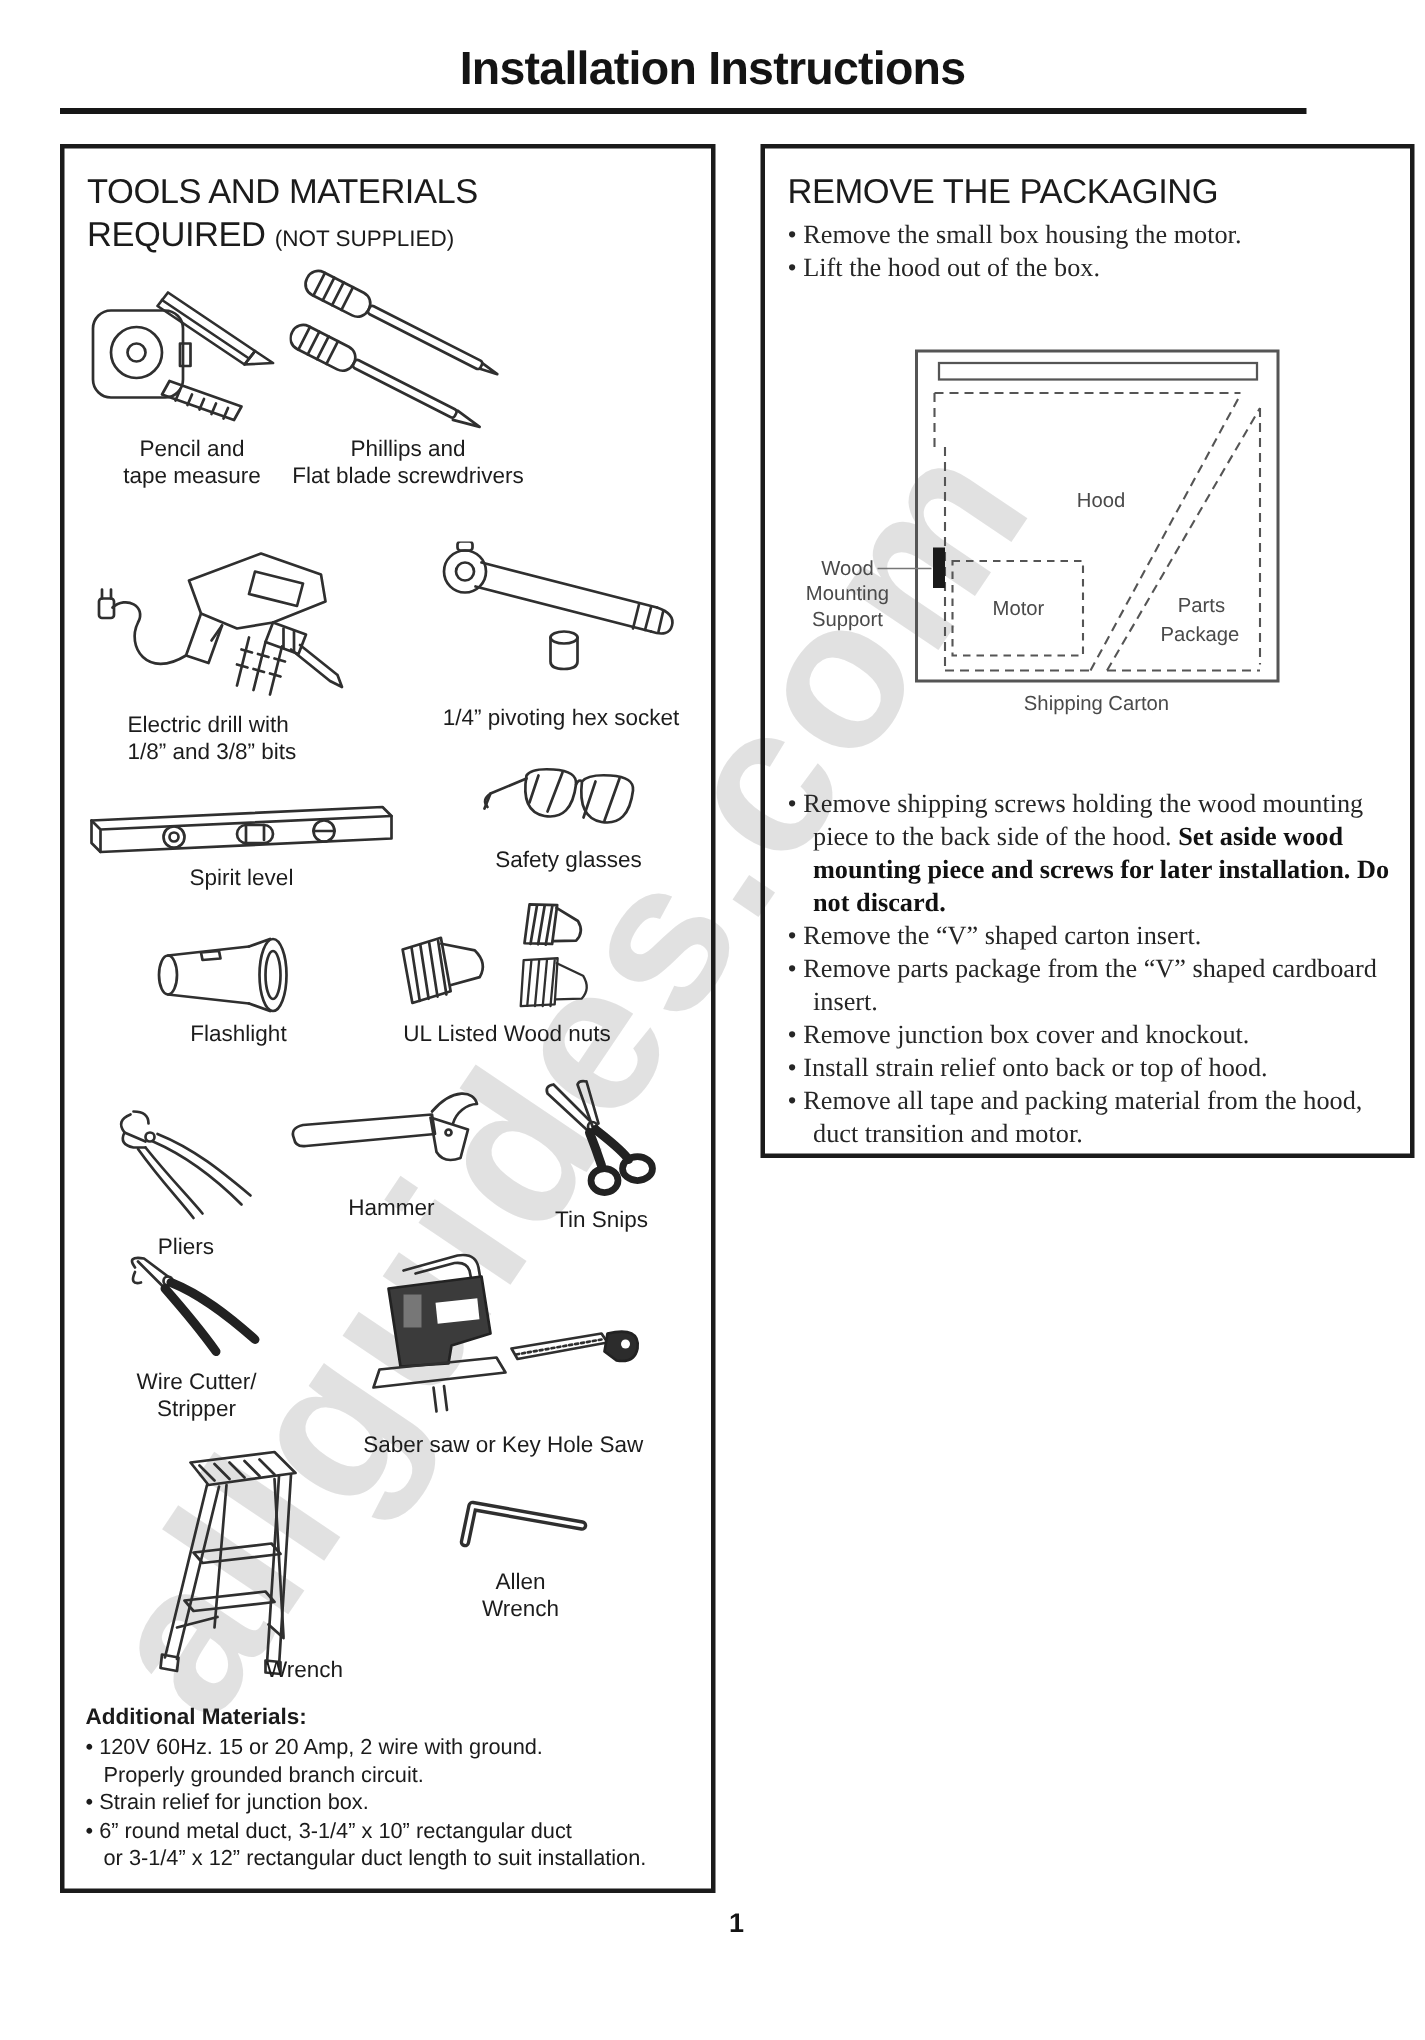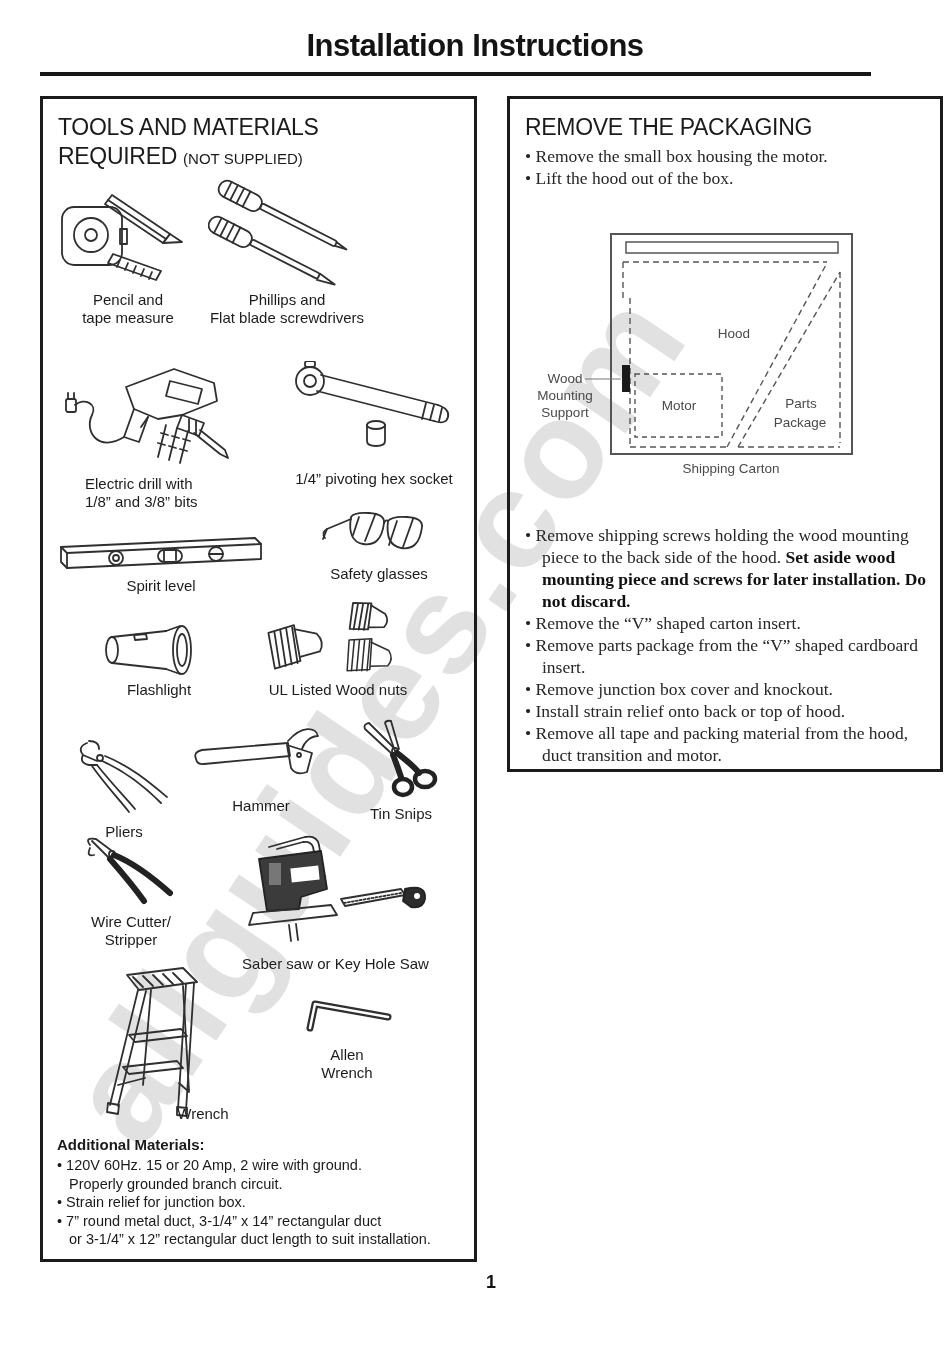--- a/index.html
+++ b/index.html
@@ -76,21 +76,21 @@
             <circle cx="33" cy="44" r="6"></circle>
           <rect x="62" y="38" width="7" height="15"></rect>
           <path d="M50,72 L98,89 L103,80 L55,63 Z"></path>
           <path d="M62,69 l-3,7 M70,72 l-3,7 M78,75 l-3,7 M86,78 l-3,7 M94,81 l-3,7"></path>
         </g>
       </svg>
       <figcaption class="tool-label">Pencil and
 tape measure</figcaption>
     </figure>
 
-    <figure class="tool" style="left:160px;top:70px;width:168px;margin:0;">
+    <figure class="tool" style="left:145px;top:70px;width:168px;margin:0;">
       <svg width="158" height="118">
         <g class="art">
           <g transform="translate(12,16) rotate(27)">
             <rect x="0" y="-8" width="46" height="17" rx="8"></rect>
             <path d="M9,-8 v17 M16,-8 v17 M23,-8 v17 M30,-8 v17"></path>
             <rect x="46" y="-3" width="84" height="6" rx="2"></rect>
             <path d="M130,-2 l12,2 -12,2"></path>
           </g>
           <g transform="translate(2,52) rotate(27)">
             <rect x="0" y="-8" width="46" height="17" rx="8"></rect>
@@ -318,21 +318,21 @@
       <figcaption class="tool-label">Allen
 Wrench</figcaption>
     </figure>
 
     <div class="addmat">
       <div class="addmat-heading">Additional Materials:</div>
       <ul>
         <li>120V 60Hz. 15 or 20 Amp, 2 wire with ground.
 Properly grounded branch circuit.</li>
         <li>Strain relief for junction box.</li>
-        <li>7” round metal duct, 3-1/4” x 14” rectangular duct
+        <li>6” round metal duct, 3-1/4” x 10” rectangular duct
 or 3-1/4” x 12” rectangular duct length to suit installation.</li>
       </ul>
     </div>
   </div>
 
   <div class="panel panel-right">
     <div class="panel-heading" style="left:15px;top:14px;">REMOVE THE PACKAGING</div>
 
     <ul class="serif-list bullets-top">
       <li>Remove the small box housing the motor.</li>

